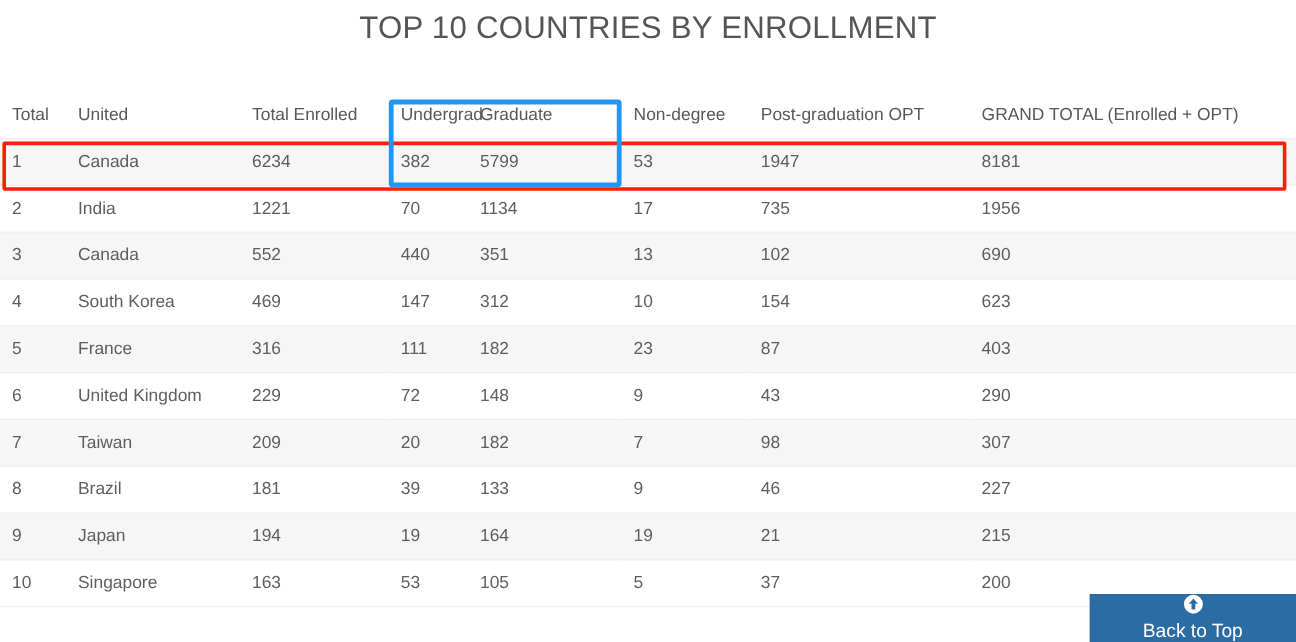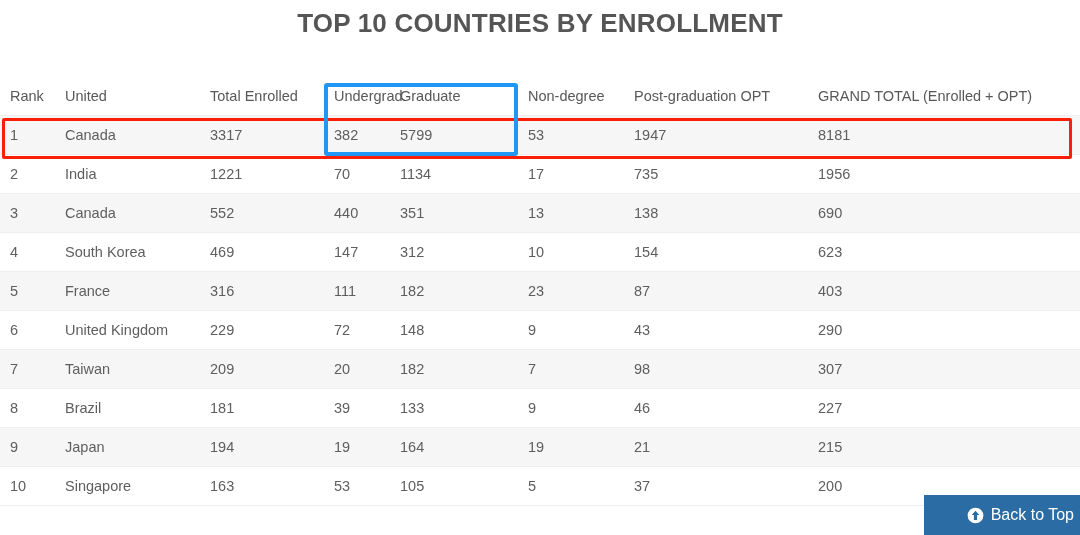--- a/index.html
+++ b/index.html
@@ -12,21 +12,21 @@
     background: #ffffff;
     font-family: "Liberation Sans", sans-serif;
     overflow: hidden;
     position: relative;
     color: #5a5a5a;
   }
 
   #page-title {
     text-align: center;
     font-size: 26px;
-    font-weight: 700;
+    font-weight: 400;
     color: #555555;
     letter-spacing: 0.2px;
     margin: 0;
     padding-top: 6px;
     line-height: 34px;
   }
 
   .table-wrap {
     position: absolute;
     top: 78px;
@@ -102,32 +102,33 @@
     height: 73px;
     border: 4px solid #2196f3;
     border-radius: 3px;
   }
 
   
   #back-to-top {
     position: absolute;
     right: 0px;
     bottom: 0px;
-    width: 156px;
+    width: 172px;
     height: 40px;
     background: #2c6ca4;
     color: #ffffff;
     font-size: 16px;
     display: flex;
     align-items: center;
-    justify-content: flex-end;
+    justify-content: center;
     gap: 7px;
     border: none;
     font-family: "Liberation Sans", sans-serif;
     cursor: pointer;
+    flex-direction: column;
   }
   #back-to-top .bt-icon {
     display: inline-flex;
     align-items: center;
     justify-content: center;
     width: 17px;
     height: 17px;
     flex: 0 0 auto;
   }
   #back-to-top .bt-label {
@@ -147,35 +148,35 @@
         <col class="c-country">
         <col class="c-total">
         <col class="c-under">
       <col class="c-grad">
         <col class="c-nondeg">
         <col class="c-opt">
         <col class="c-grand">
     </colgroup>
     <thead>
       <tr>
-        <th>Rank</th>
+        <th>Total</th>
         <th>United</th>
         <th>Total Enrolled</th>
         <th>Undergrad</th>
         <th>Graduate</th>
         <th>Non-degree</th>
         <th>Post-graduation OPT</th>
         <th>GRAND TOTAL (Enrolled + OPT)</th>
       </tr>
     </thead>
     <tbody id="table-body">
         <tr class="odd">
           <td>1</td>
           <td>Canada</td>
-          <td>3317</td>
+          <td>6234</td>
           <td>382</td>
           <td>5799</td>
           <td>53</td>
           <td>1947</td>
           <td>8181</td>
         </tr>
         <tr class="even">
           <td>2</td>
           <td>India</td>
           <td>1221</td>
@@ -185,21 +186,21 @@
           <td>735</td>
           <td>1956</td>
         </tr>
         <tr class="odd">
           <td>3</td>
           <td>Canada</td>
           <td>552</td>
           <td>440</td>
           <td>351</td>
           <td>13</td>
-          <td>138</td>
+          <td>102</td>
           <td>690</td>
         </tr>
         <tr class="even">
           <td>4</td>
           <td>South Korea</td>
           <td>469</td>
           <td>147</td>
           <td>312</td>
           <td>10</td>
           <td>154</td>

